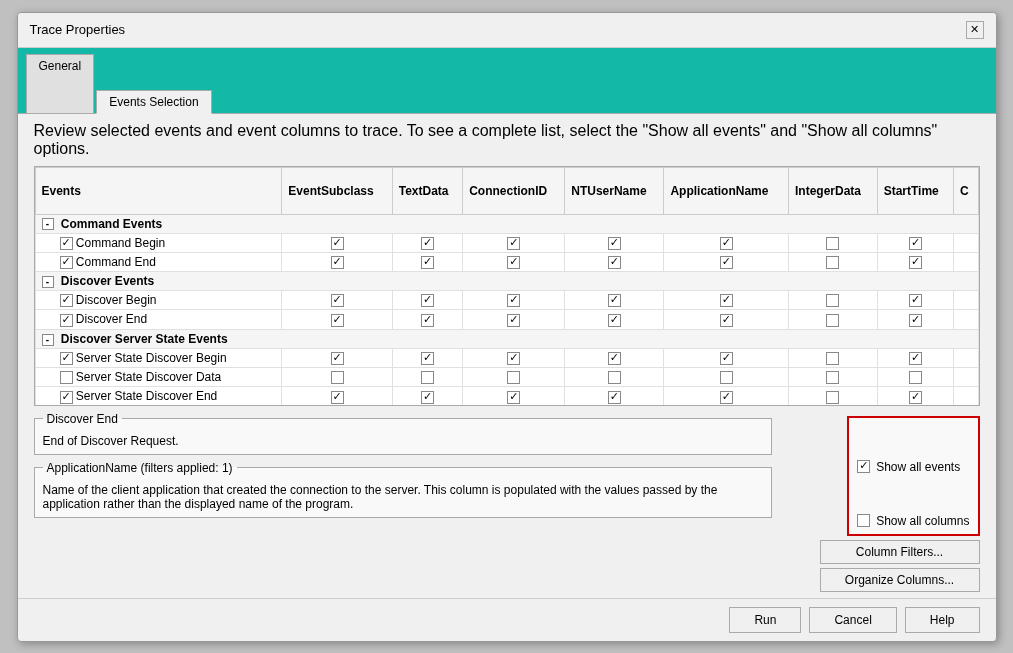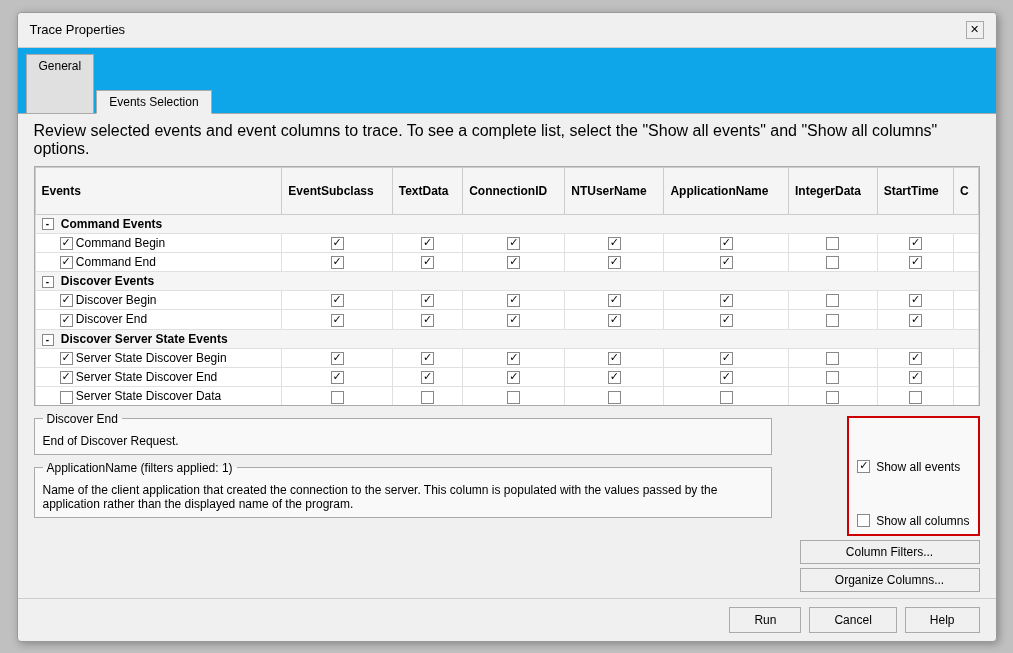--- a/index.html
+++ b/index.html
@@ -44,21 +44,21 @@
       cursor: pointer;
       display: flex;
       align-items: center;
       justify-content: center;
       font-size: 11px;
     }
     .tabs {
       display: flex;
       padding: 6px 8px 0;
       border-bottom: 1px solid #aaa;
-      background: #0ea5e9;
+      background: #14b8a6;
     }
     .tab {
       padding: 4px 12px;
       border: 1px solid #aaa;
       border-bottom: none;
       margin-right: 2px;
       cursor: pointer;
       background: #e0e0e0;
       font-size: 12px;
     }
@@ -180,21 +180,21 @@
       display: flex;
       align-items: center;
       gap: 6px;
       cursor: pointer;
       margin-top: 36px;
     }
     .action-buttons {
       display: flex;
       flex-direction: column;
       gap: 4px;
-      width: 180px;
+      width: 160px;
     }
     .action-btn {
       padding: 4px 12px;
       border: 1px solid #aaa;
       background: #f0f0f0;
       cursor: pointer;
       font-size: 12px;
       text-align: center;
     }
     .footer {
@@ -350,44 +350,44 @@
             <td class="cb-cell"><span class="cb checked"></span></td>
             <td class="cb-cell"><span class="cb checked"></span></td>
             <td class="cb-cell"><span class="cb checked"></span></td>
             <td class="cb-cell"><span class="cb checked"></span></td>
             <td class="cb-cell"><span class="cb unchecked"></span></td>
             <td class="cb-cell"><span class="cb checked"></span></td>
             <td class="cb-cell"></td>
           </tr>
           <tr>
             <td class="row-indent">
-              <span class="cb checked"></span>
-              Server State Discover End
-            </td>
-            <td class="cb-cell"><span class="cb checked"></span></td>
-            <td class="cb-cell"><span class="cb checked"></span></td>
-            <td class="cb-cell"><span class="cb checked"></span></td>
-            <td class="cb-cell"><span class="cb checked"></span></td>
-            <td class="cb-cell"><span class="cb checked"></span></td>
-            <td class="cb-cell"><span class="cb unchecked"></span></td>
-            <td class="cb-cell"><span class="cb checked"></span></td>
-            <td class="cb-cell"></td>
-          </tr>
-          <tr>
-            <td class="row-indent">
               <span class="cb unchecked"></span>
               Server State Discover Data
             </td>
             <td class="cb-cell"><span class="cb unchecked"></span></td>
             <td class="cb-cell"><span class="cb unchecked"></span></td>
             <td class="cb-cell"><span class="cb unchecked"></span></td>
             <td class="cb-cell"><span class="cb unchecked"></span></td>
             <td class="cb-cell"><span class="cb unchecked"></span></td>
             <td class="cb-cell"><span class="cb unchecked"></span></td>
             <td class="cb-cell"><span class="cb unchecked"></span></td>
+            <td class="cb-cell"></td>
+          </tr>
+          <tr>
+            <td class="row-indent">
+              <span class="cb checked"></span>
+              Server State Discover End
+            </td>
+            <td class="cb-cell"><span class="cb checked"></span></td>
+            <td class="cb-cell"><span class="cb checked"></span></td>
+            <td class="cb-cell"><span class="cb checked"></span></td>
+            <td class="cb-cell"><span class="cb checked"></span></td>
+            <td class="cb-cell"><span class="cb checked"></span></td>
+            <td class="cb-cell"><span class="cb unchecked"></span></td>
+            <td class="cb-cell"><span class="cb checked"></span></td>
             <td class="cb-cell"></td>
           </tr>
 
           <tr class="group-row">
             <td colspan="9">
               <span class="group-collapse">-</span>
               <strong>Errors and Warnings</strong>
             </td>
           </tr>
           <tr>

